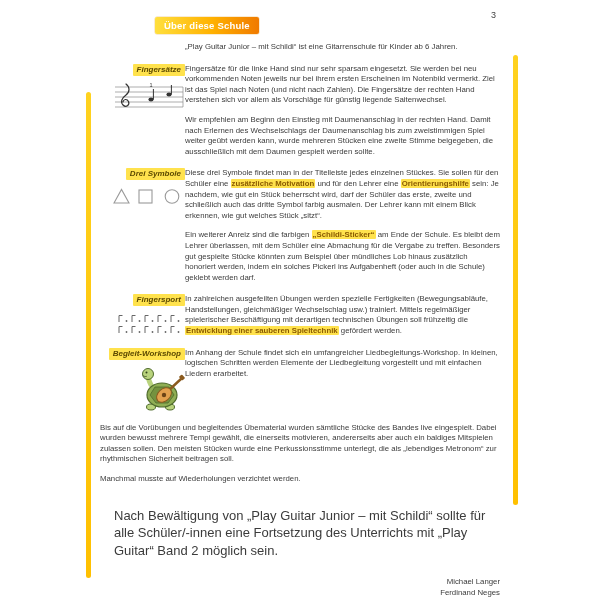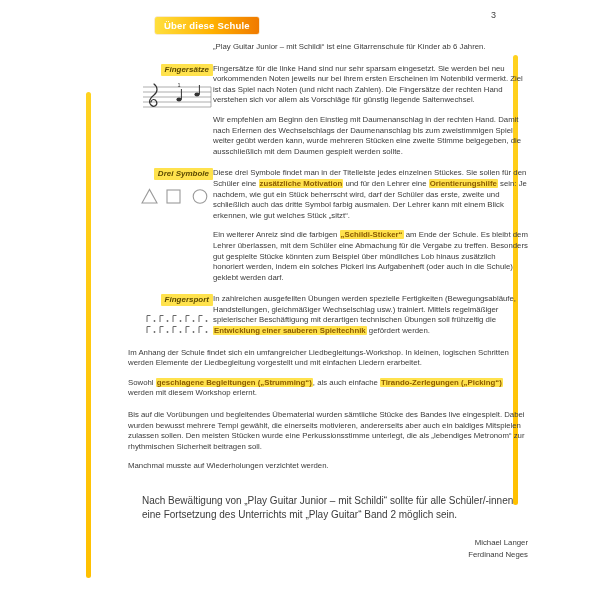--- a/index.html
+++ b/index.html
@@ -18,38 +18,38 @@
   .page-num { position:absolute; top:10px; right:104px; font-size:9px; color:#444; }
 
   .badge {
     position:absolute; top:17px; left:155px;
     background:linear-gradient(90deg,#ffdf3d,#ffb100 55%,#f07a00);
     color:#fff; font-weight:bold; font-size:9.5px;
     padding:2.5px 9px 3.5px; border-radius:2px; letter-spacing:.2px;
     box-shadow:0 0 0 .5px rgba(220,140,0,.35);
   }
 
-  .content { position:absolute; top:42px; left:100px; width:400px;margin-left:28px; }
+  .content { position:absolute; top:42px; left:100px; width:400px; }
 
   .section { display:flex; margin-bottom:11px; }
   .label-col { flex:0 0 85px; width:85px; display:flex; flex-direction:column; align-items:flex-end; gap:6px; padding-top:0; }
   .text-col { flex:1; min-width:0; }
 
   p.para { margin:0 0 9px; font-size:7.8px; line-height:1.36; color:#3b3b3b; }
   p.para:last-child { margin-bottom:0; }
 
   .label {
     background:#ffe24d; color:#5d4a00;
     font-weight:bold; font-style:italic; font-size:8px;
     padding:1px 4px 2px; border-radius:1px; white-space:nowrap;
   }
   .hl { background:#ffe24d; color:#8a5a00; font-weight:bold; padding:0 1px; border-radius:1px; }
 
   .closing { margin:22px 0 0 14px; width:386px; }
-  .closing p.para { font-size:10px; }
+  .closing p.para { font-size:13px; }
 
   .authors { margin-top:16px; margin-right:0; text-align:right; font-size:7.8px; line-height:1.5; color:#3b3b3b; }
   .authors div { white-space:nowrap; }
 </style>
 </head>
 <body>
 
 <div class="sheet">
 
   <div class="edge edge-left"></div>
@@ -144,23 +144,39 @@
               <circle cx="63.5" cy="20" r="0.9"></circle>
           </g>
         </svg>
       </div>
       <div class="text-col">
         <p class="para"><span>In zahlreichen ausgefeilten Übungen werden spezielle Fertigkeiten (Bewegungsabläufe, Handstellungen, gleichmäßiger Wechselschlag usw.) trainiert. Mittels regelmäßiger spielerischer Beschäftigung mit derartigen technischen Übungen soll frühzeitig die </span><span class="hl">Entwicklung einer sauberen Spieltechnik</span><span> gefördert werden.</span></p>
       </div>
     </div>
 
     <div class="section">
+      <div class="label-col">
+        <span class="label">Begleit-Workshop</span>
+        <svg width="48" height="46" viewBox="0 0 48 46">
+          <ellipse cx="14" cy="41" rx="4.5" ry="3" fill="#b9d37d" stroke="#4f6b2c" stroke-width="1"></ellipse>
+          <ellipse cx="33" cy="41" rx="4.5" ry="3" fill="#b9d37d" stroke="#4f6b2c" stroke-width="1"></ellipse>
+          <path d="M14 19 C12 15 11 12 11 9" stroke="#b9d37d" stroke-width="5" fill="none" stroke-linecap="round"></path>
+          <circle cx="11" cy="8" r="5.5" fill="#b9d37d" stroke="#4f6b2c" stroke-width="1"></circle>
+          <circle cx="9.5" cy="6.5" r="1" fill="#33421a"></circle>
+          <path d="M6 9.5 C7 10.5 8.5 10.8 9.8 10.3" stroke="#33421a" stroke-width="0.7" fill="none"></path>
+          <ellipse cx="25" cy="29" rx="15" ry="12" fill="#8fae54" stroke="#4f6b2c" stroke-width="1.2"></ellipse>
+          <path d="M18 21 L32 21 L37 29 L31 37 L19 37 L13 29 Z" fill="#74923f" stroke="#4f6b2c" stroke-width="0.8"></path>
+          <line x1="30" y1="26" x2="45" y2="12" stroke="#8a5a1e" stroke-width="2.4"></line>
+          <rect x="43" y="9" width="4" height="5" rx="1" fill="#8a5a1e" transform="rotate(-43 45 11.5)"></rect>
+          <ellipse cx="27" cy="29" rx="8.5" ry="6" transform="rotate(-43 27 29)" fill="#e2a14e" stroke="#8a5a1e" stroke-width="1"></ellipse>
+          <circle cx="27" cy="29" r="2.2" fill="#6b4416"></circle>
+        </svg>
+      </div>
       <div class="text-col">
         <p class="para"><span>Im Anhang der Schule findet sich ein umfangreicher Liedbegleitungs-Workshop. In kleinen, logischen Schritten werden Elemente der Liedbegleitung vorgestellt und mit einfachen Liedern erarbeitet.</span></p>
-        <p class="para"><span>Sowohl </span><span class="hl">geschlagene Begleitungen („Strumming“)</span><span>, als auch einfache </span><span class="hl">Tirando-Zerlegungen („Picking“)</span><span> werden mit diesem Workshop erlernt.</span></p>
       </div>
     </div>
 
     <div class="section">
       <div class="text-col">
         <p class="para"><span>Bis auf die Vorübungen und begleitendes Übematerial wurden sämtliche Stücke des Bandes live eingespielt. Dabei wurden bewusst mehrere Tempi gewählt, die einerseits motivieren, andererseits aber auch ein baldiges Mitspielen zulassen sollen. Den meisten Stücken wurde eine Perkussionsstimme unterlegt, die als „lebendiges Metronom“ zur rhythmischen Sicherheit beitragen soll.</span></p>
         <p class="para"><span>Manchmal musste auf Wiederholungen verzichtet werden.</span></p>
       </div>
     </div>
 

